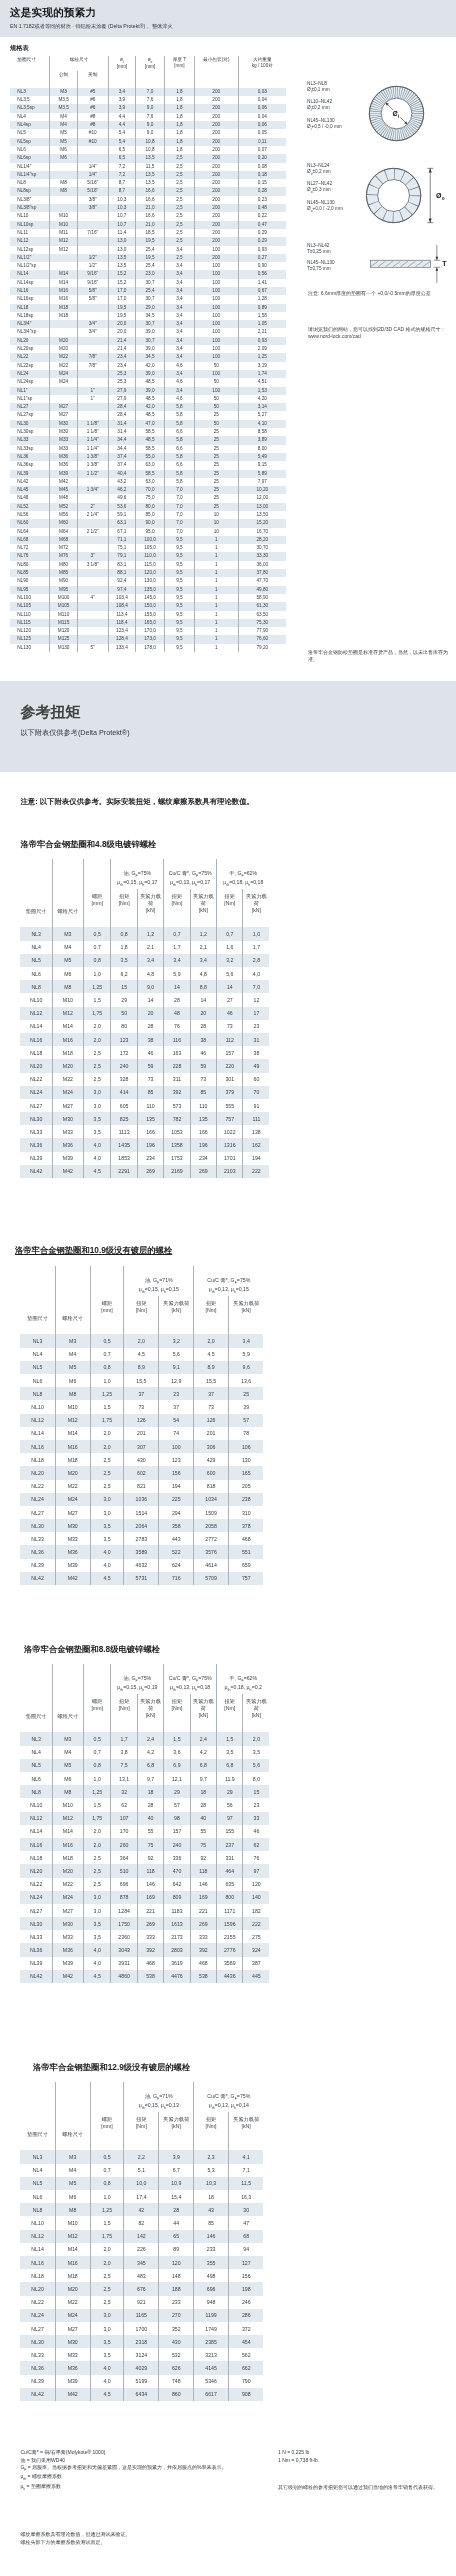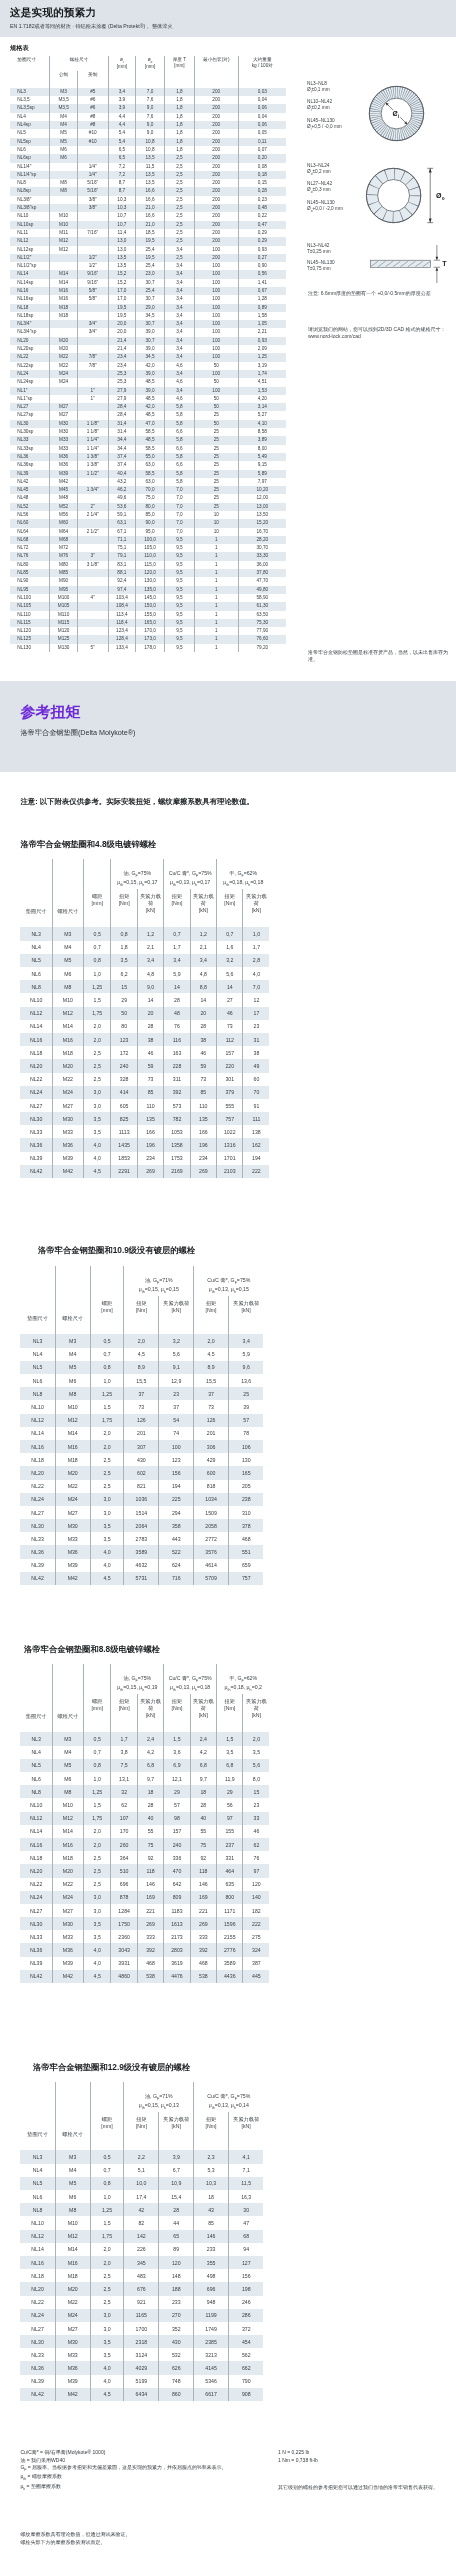--- a/index.html
+++ b/index.html
@@ -31,21 +31,21 @@
   tbody td + td{border-left:0.6px solid var(--rule);}
 
   
   .side-block{display:flex;align-items:flex-start;}
   .tol-notes{width:57px;font-size:4.7px;line-height:1.3;}
   .tol-item{margin-bottom:5px;}
   .side-note{font-size:5px;line-height:1.45;}
 
   
   .tq-band{left:0;top:681px;width:457px;height:91px;background:var(--band);}
-  .tq-band-title{left:20.4px;top:703px;font-size:15px;font-weight:bold;color:#6d28d9;}
+  .tq-band-title{left:20.4px;top:703px;font-size:15px;font-weight:bold;color:#404040;}
   .tq-band-sub{left:20.4px;top:728px;font-size:7.2px;color:#2e3337;}
   .tq-note{left:20.4px;top:797px;font-size:7.4px;font-weight:600;color:#23272a;}
 
   .tq-title{font-size:8.3px;font-weight:bold;color:#1d2023;}
 
   .tq-table{font-size:5.2px;}
   .tq-table th{font-weight:normal;color:#3d4247;padding:1.1px 1.1px;line-height:1.3;}
   .tq-table thead th.lead{height:27.5px;}
   .tq-table .grp{text-align:center;vertical-align:bottom;font-size:5.2px;}
   .tq-table .grp .mu{margin-top:0.6px;}
@@ -870,21 +870,21 @@
       <text x="144" y="42" font-size="13" font-weight="bold" fill="#222">T</text>
     </svg>
   </div>
 
   <div class="abs side-note" style="left:308px;top:290px;width:139px;">注意: 6.6mm厚度的垫圈有一个 +0,0/-0.5mm的厚度公差</div>
   <div class="abs side-note" style="left:308px;top:326px;width:142px;">请浏览我们的网站，您可以找到2D/3D CAD 格式的规格尺寸：www.nord-lock.com/cad</div>
   <div class="abs side-note" style="left:308px;top:649px;width:141px;">洛帝牢合金钢防松垫圈是标准存货产品，当然，以未出售库存为准。</div>
 
   <div class="abs tq-band"></div>
   <div class="abs tq-band-title">参考扭矩</div>
-  <div class="abs tq-band-sub">洛帝牢合金钢垫圈(Delta Molykote®)</div>
+  <div class="abs tq-band-sub">以下附表仅供参考(Delta Protekt®)</div>
   <div class="abs tq-note">注意: 以下附表仅供参考。实际安装扭矩，螺纹摩擦系数具有理论数值。</div>
 
   <div class="abs tq-title" style="left:20.4px;top:839px;">洛帝牢合金钢垫圈和4.8级电镀锌螺栓</div>
   <table class="abs tq-table" style="left:20.4px;top:859px;width:249px;">
     <colgroup>
         <col style="width:32px">
         <col style="width:31px">
         <col style="width:27.5px">
         <col style="width:26.4px">
         <col style="width:26.4px">
@@ -1150,21 +1150,21 @@
           <td>2291</td>
           <td>269</td>
           <td>2169</td>
           <td>269</td>
           <td>2103</td>
           <td>222</td>
         </tr>
       </tbody>
   </table>
 
-  <div class="abs tq-title" style="left:38px;top:1245px;">洛帝牢合金钢垫圈和10.9级没有镀层的螺栓</div>
+  <div class="abs tq-title" style="left:15px;top:1245px;text-decoration:underline;">洛帝牢合金钢垫圈和10.9级没有镀层的螺栓</div>
   <table class="abs tq-table" style="left:20.4px;top:1266px;width:243px;">
     <colgroup>
         <col style="width:35px">
         <col style="width:35px">
         <col style="width:34px">
         <col style="width:35px">
         <col style="width:35px">
         <col style="width:35px">
         <col style="width:35px">
       </colgroup>

